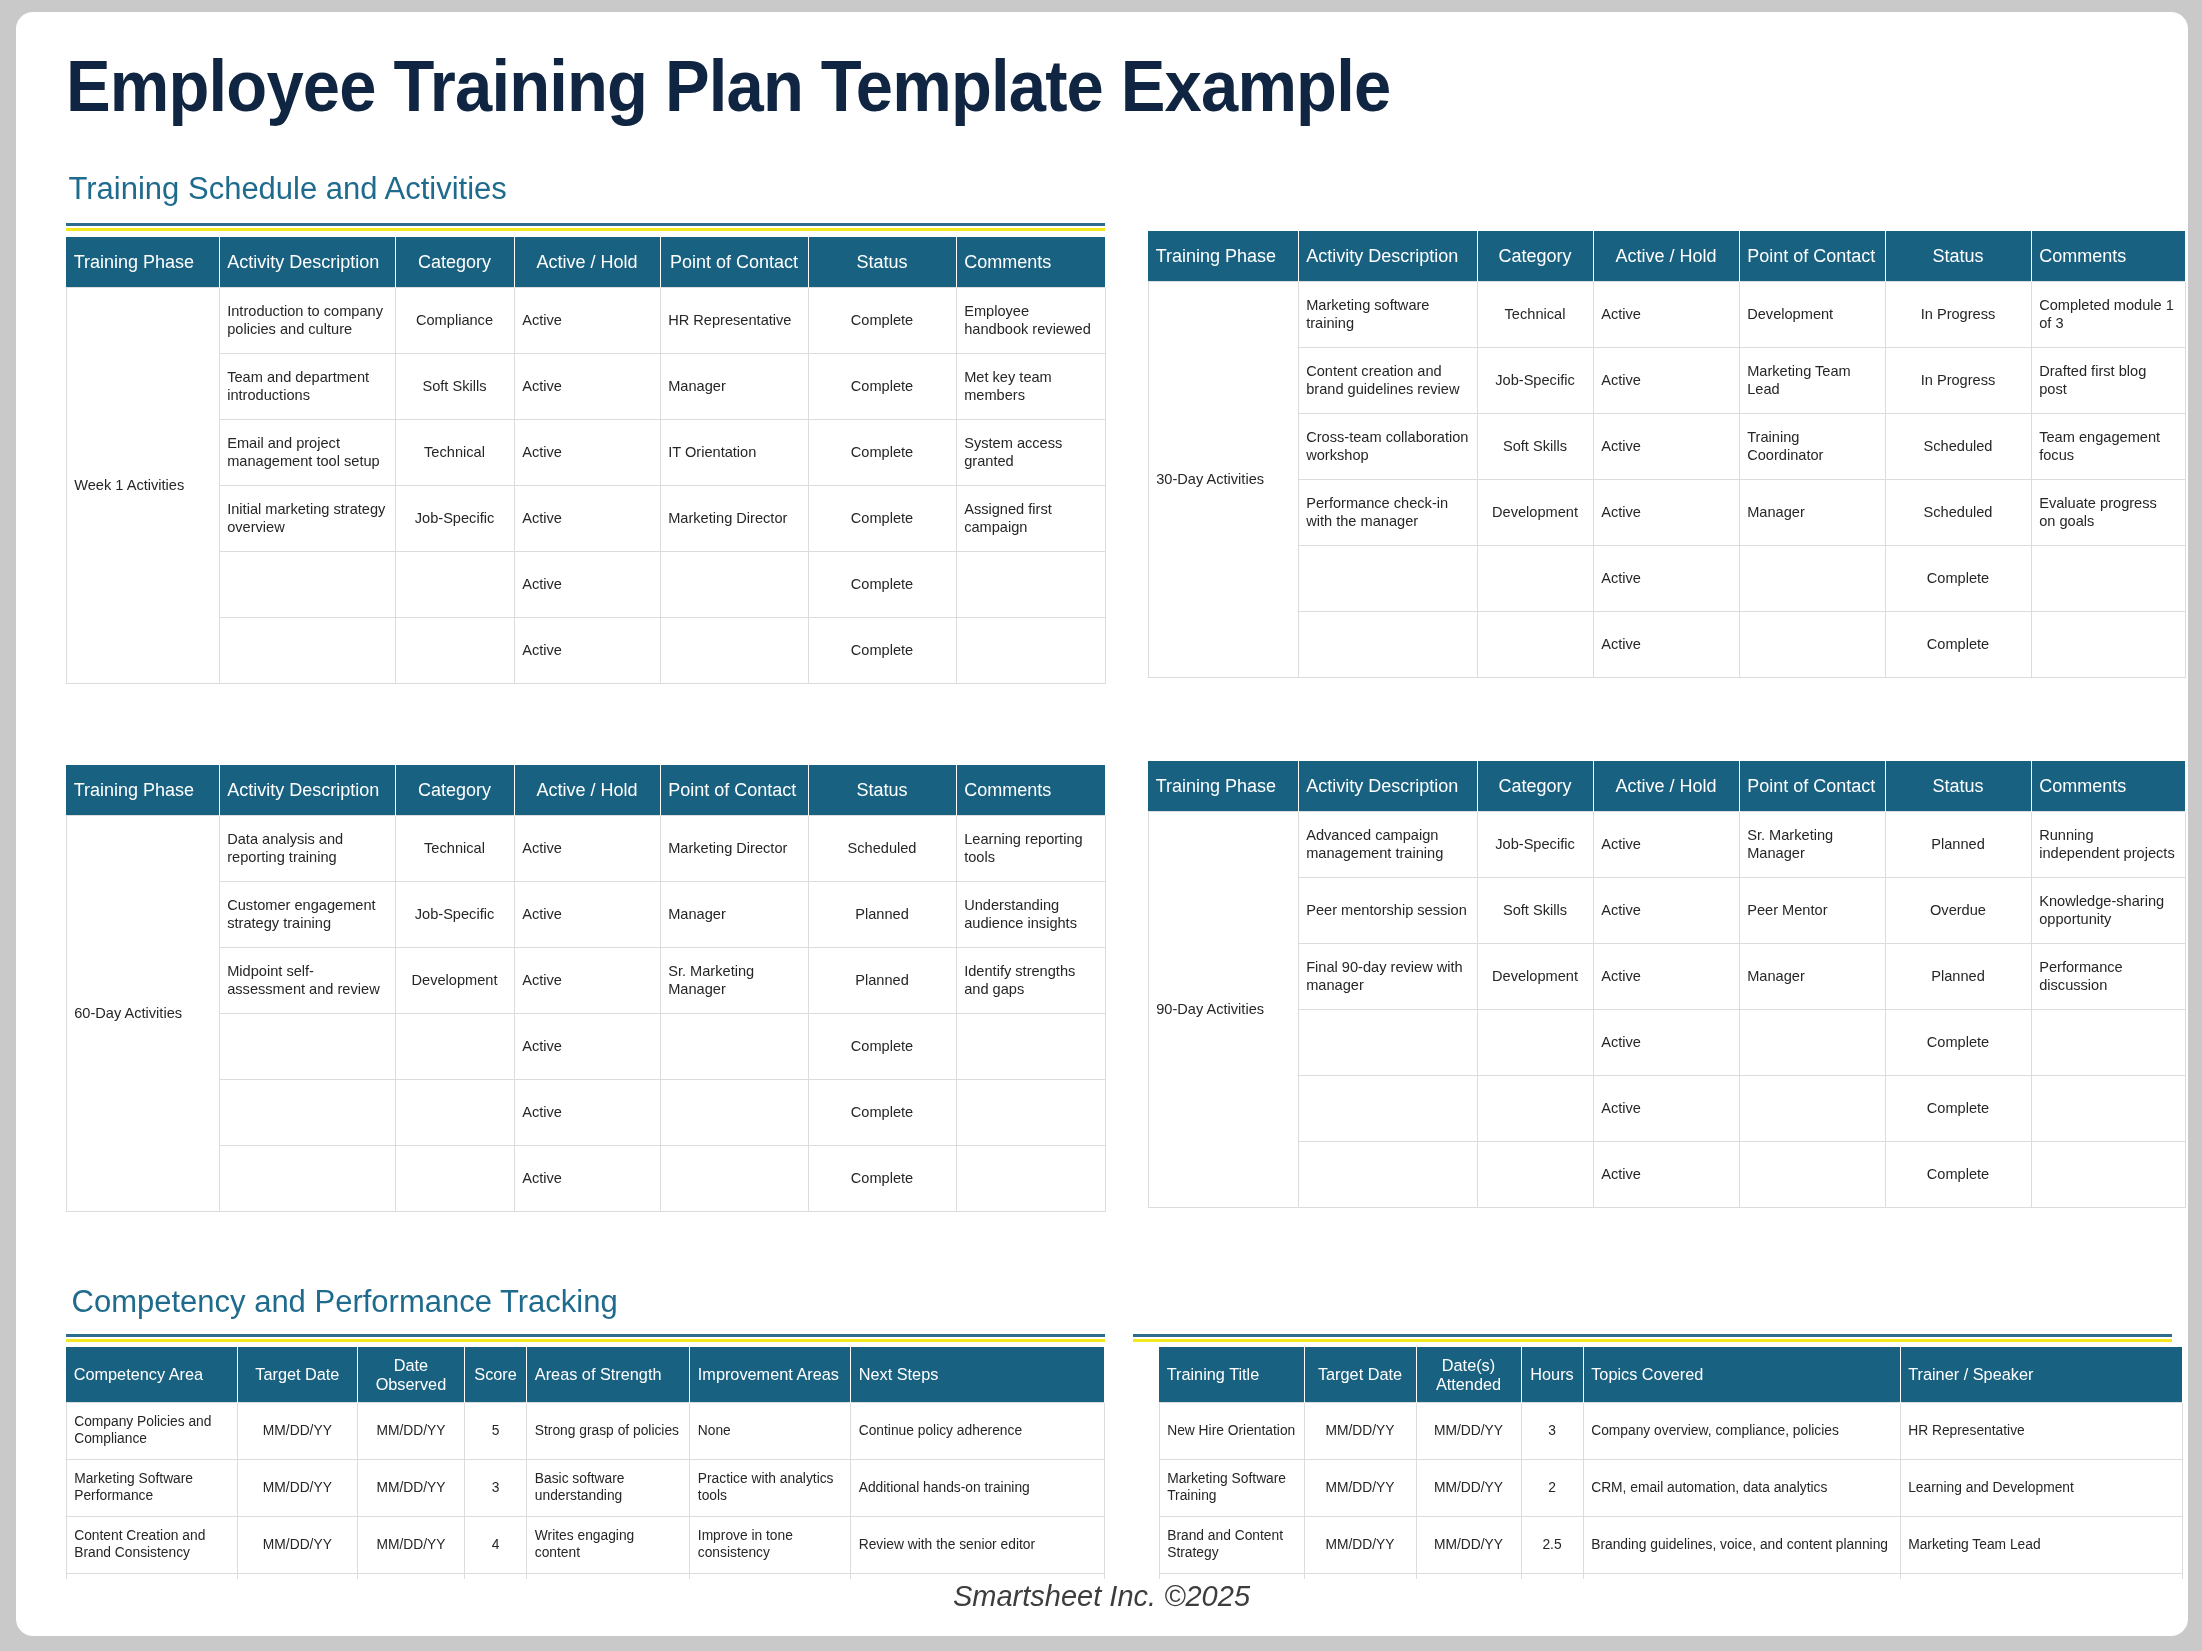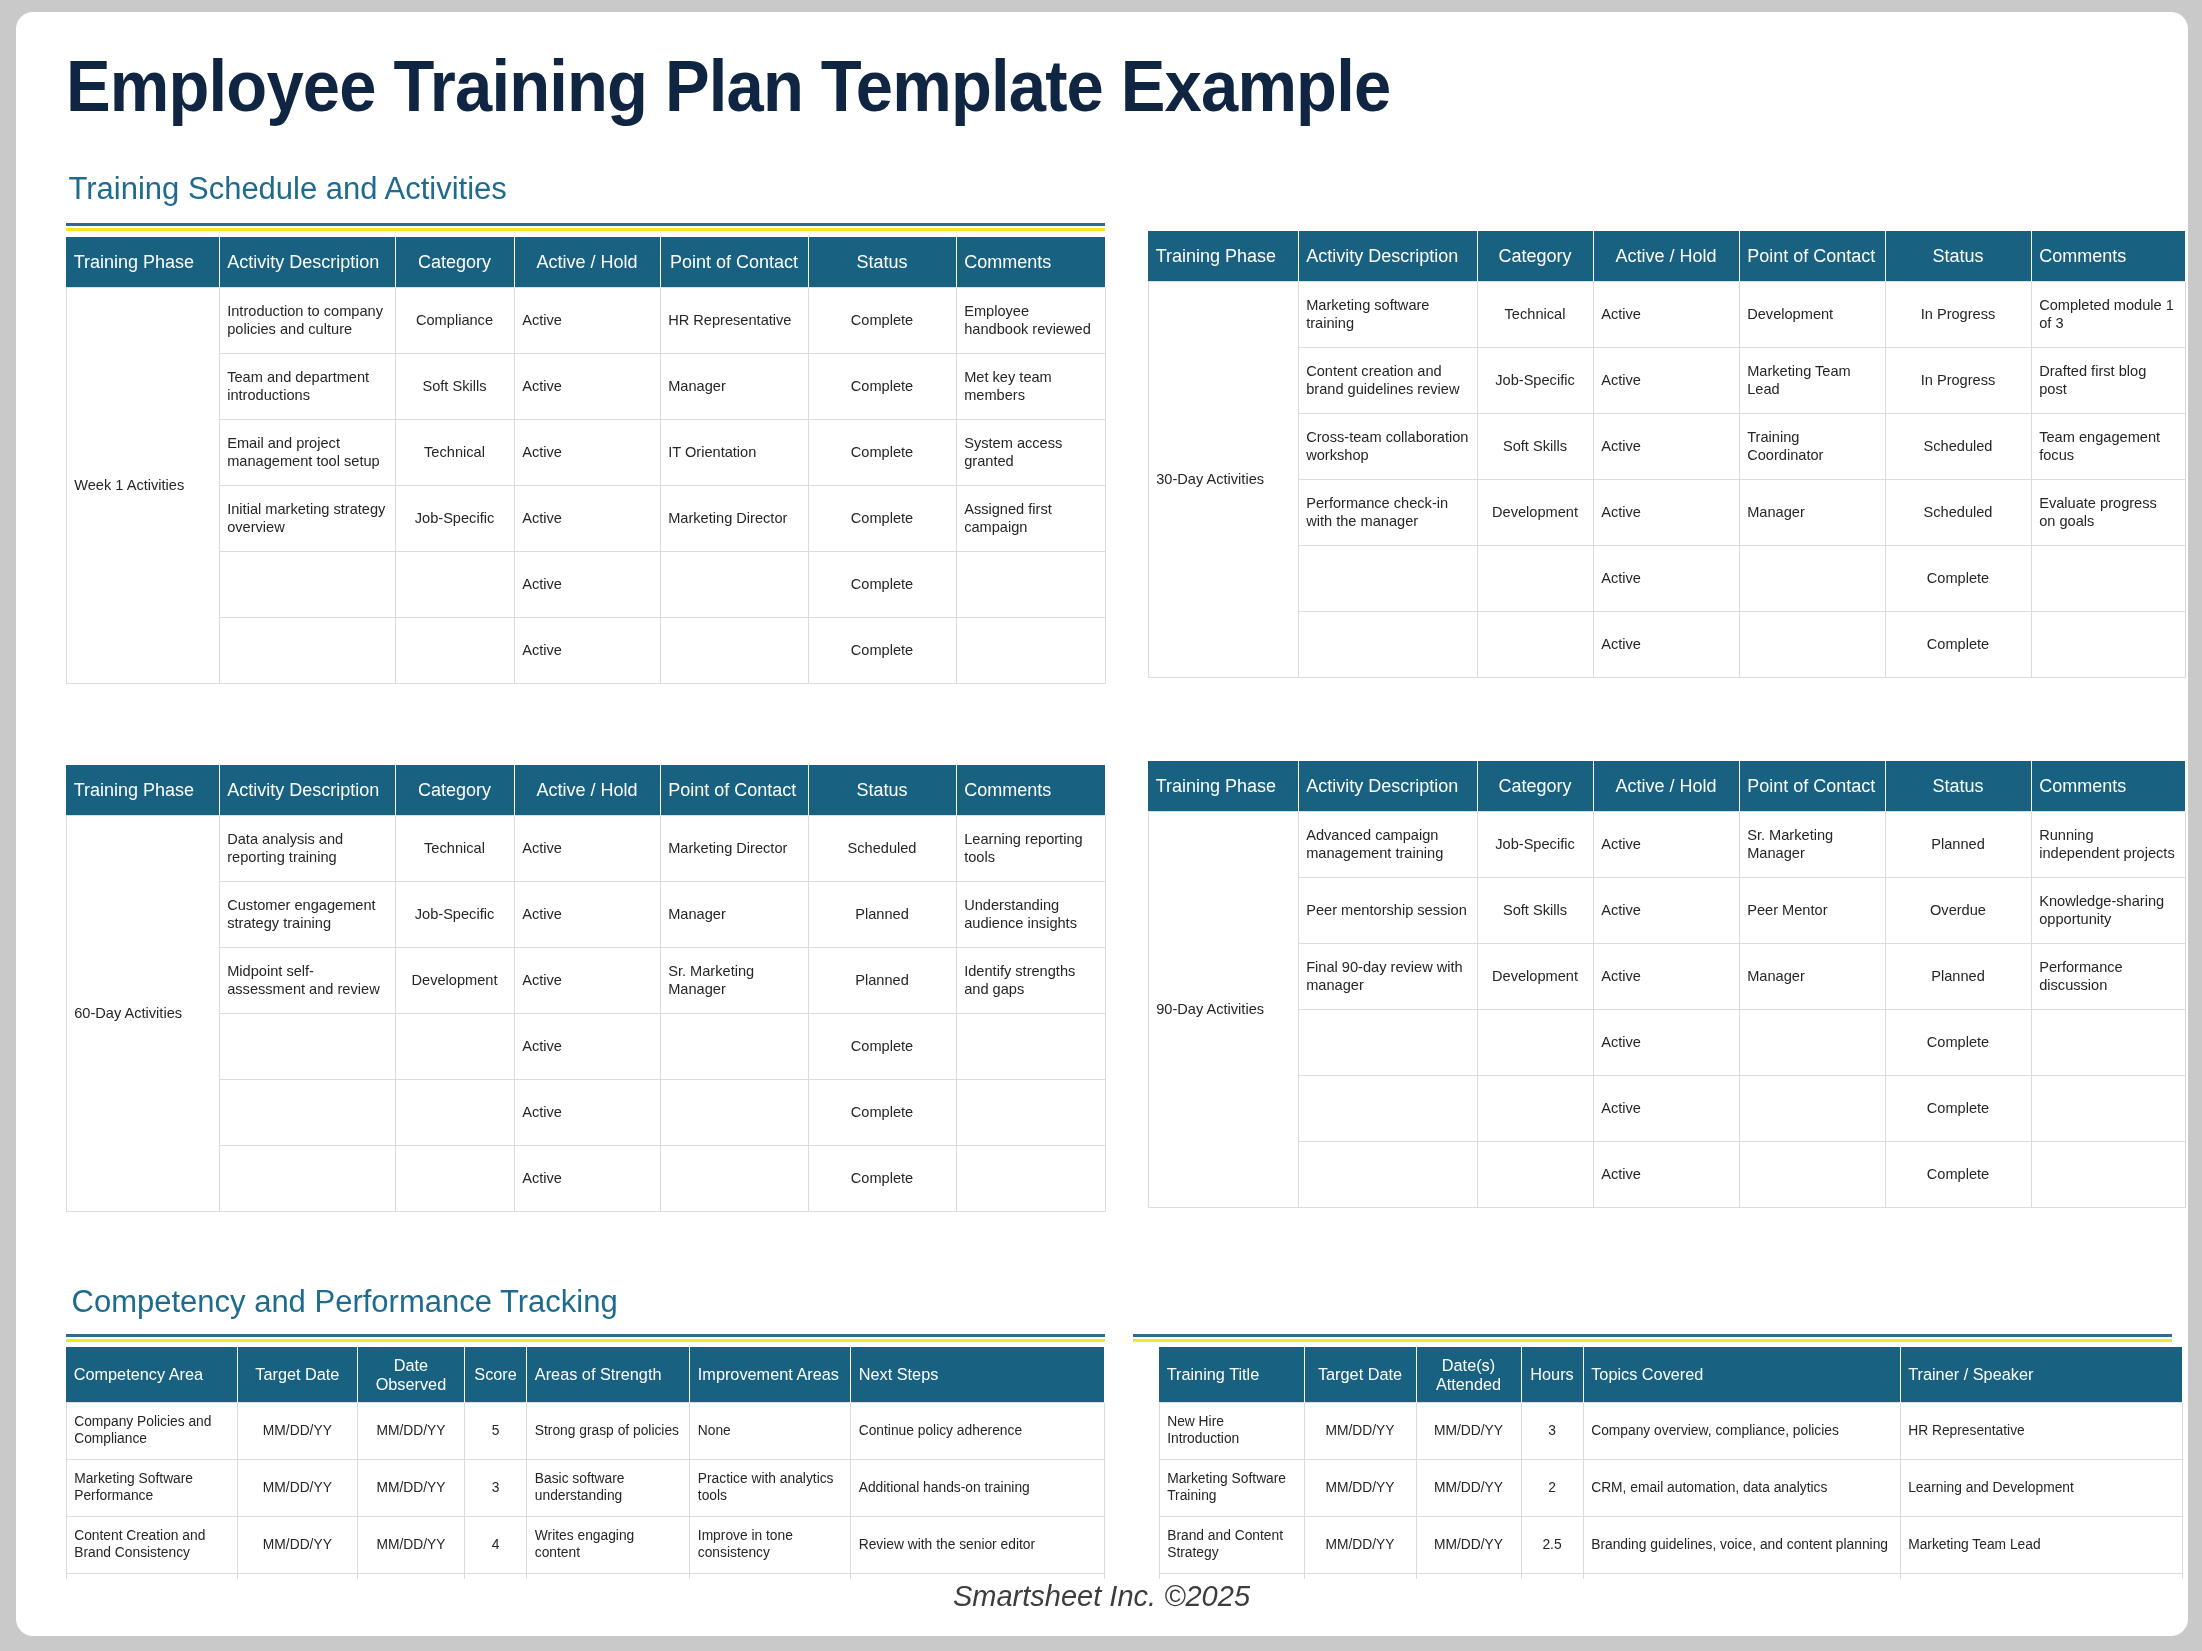--- a/index.html
+++ b/index.html
@@ -501,21 +501,21 @@
       <th style="font-size:16.3px">Training Title</th>
       <th style="font-size:16.3px" class="c">Target Date</th>
       <th style="font-size:16.3px" class="c">Date(s) Attended</th>
       <th style="font-size:16.3px" class="c">Hours</th>
       <th style="font-size:16.3px">Topics Covered</th>
       <th style="font-size:16.3px">Trainer / Speaker</th>
     </tr>
         </thead>
     <tbody>
           <tr>
-            <td style="height: 44px;">New Hire Introduction</td>
+            <td style="height: 44px;">New Hire Orientation</td>
             <td class="c" style="height: 44px;">MM/DD/YY</td>
             <td class="c" style="height: 44px;">MM/DD/YY</td>
             <td class="c" style="height: 44px;">3</td>
             <td style="height: 44px;">Company overview, compliance, policies</td>
             <td style="height: 44px;">HR Representative</td>
           </tr>
           <tr>
             <td style="height: 44px;">Marketing Software Training</td>
             <td class="c" style="height: 44px;">MM/DD/YY</td>
             <td class="c" style="height: 44px;">MM/DD/YY</td>

